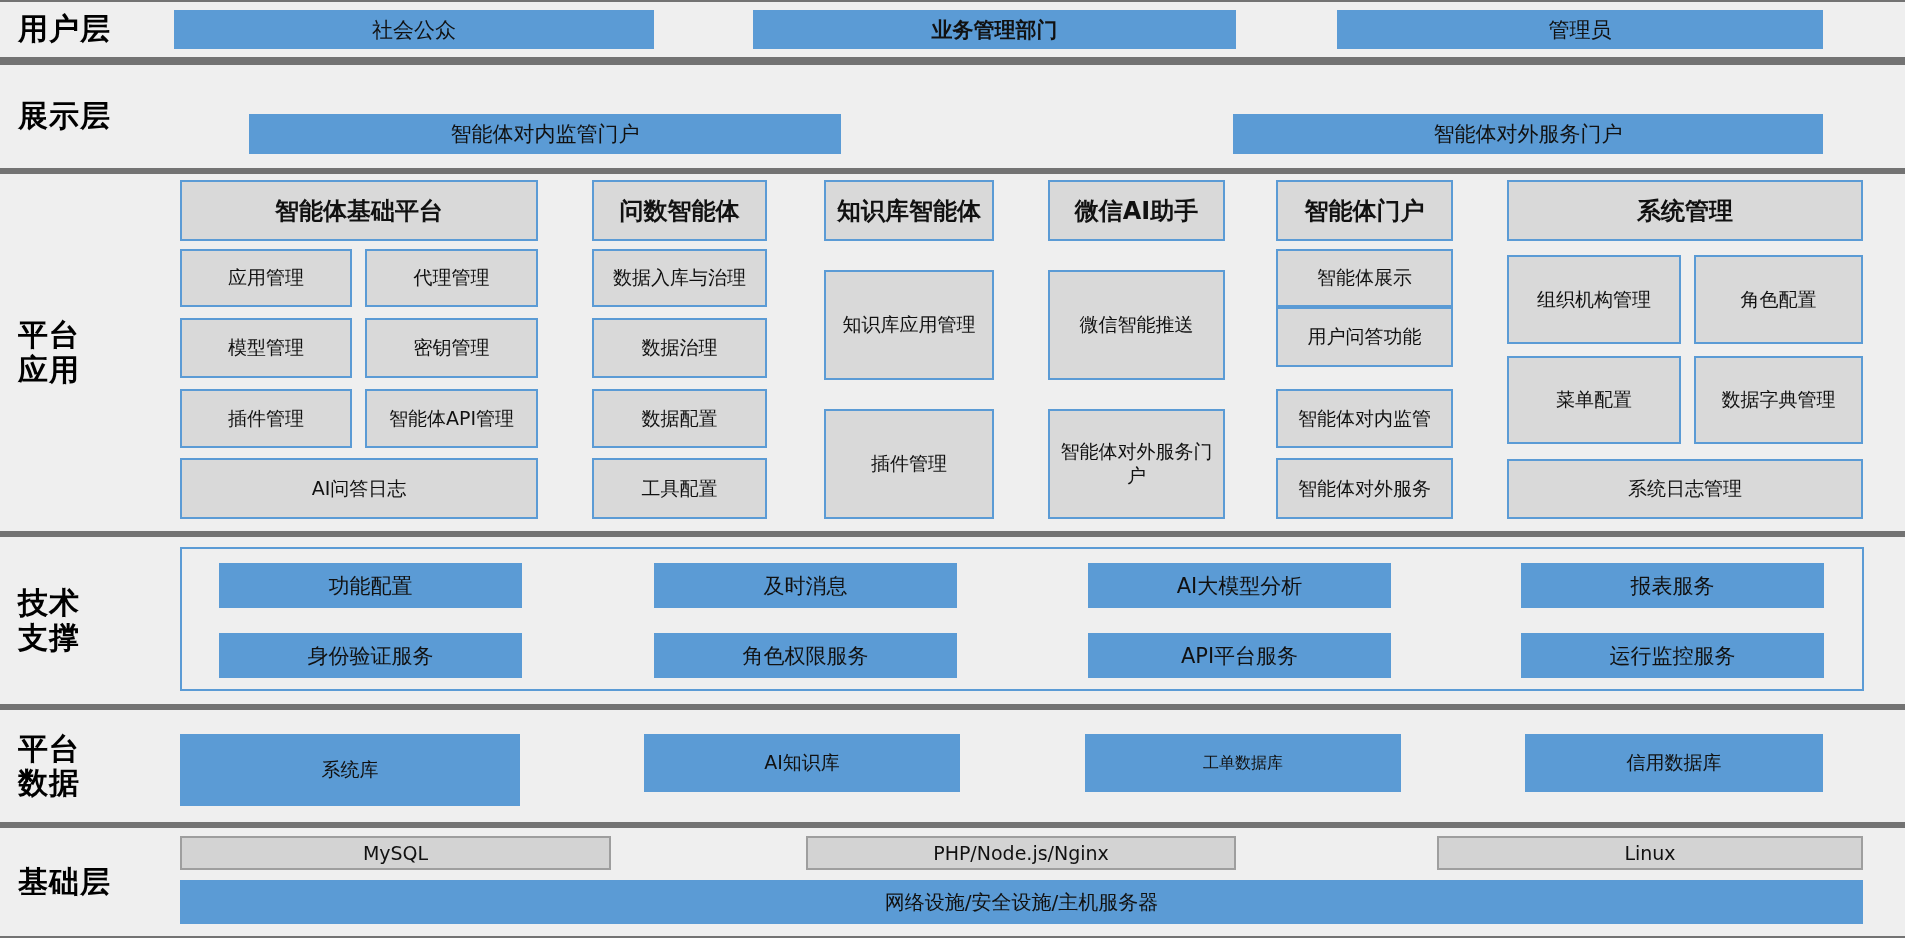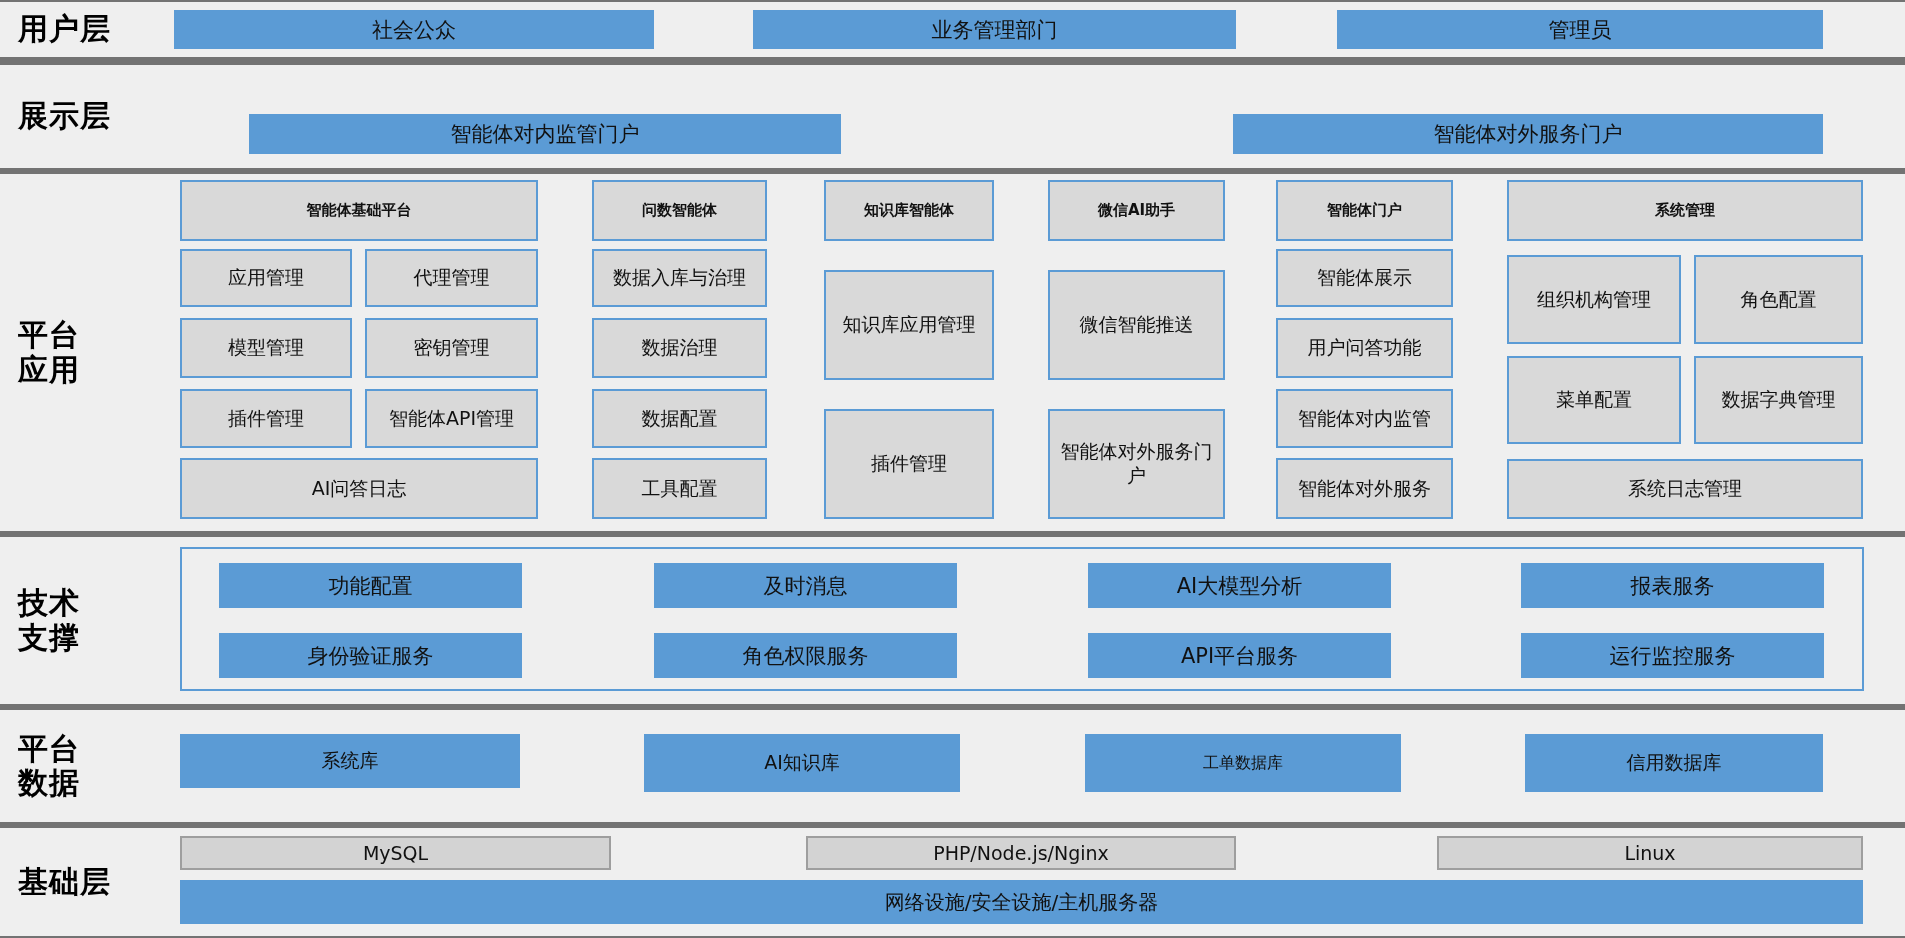--- a/index.html
+++ b/index.html
@@ -23,21 +23,21 @@
     display:flex;align-items:center;justify-content:center;
     font-size:21px;color:#111;text-align:center;
   }
   .gray-box{
     position:absolute;background:#D9D9D9;border:2px solid #5B9BD5;
     box-sizing:border-box;
     display:flex;align-items:center;justify-content:center;
     font-size:19px;color:#111;text-align:center;line-height:1.25;
     padding:2px 6px;
   }
-  .col-header{font-weight:bold;font-size:15px;}
+  .col-header{font-weight:bold;font-size:24px;}
   .tech-outline{
     position:absolute;border:2px solid #5B9BD5;box-sizing:border-box;
     background:transparent;
   }
   .infra-box{
     position:absolute;background:#D3D3D3;border:2px solid #9E9E9E;
     box-sizing:border-box;
     display:flex;align-items:center;justify-content:center;
     font-size:19px;color:#111;
   }
@@ -45,21 +45,21 @@
 </head>
 <body>
 
 <div id="stage">
 
   <div class="band" style="top:2px;height:55px;">
     <div class="layer-label">
       <span>用户层</span>
     </div>
     <div class="blue-bar" style="left:174px;top:8px;width:480px;height:39px;">社会公众</div>
-    <div class="blue-bar" style="left:753px;top:8px;width:483px;height:39px;">业务管理部门</div>
+    <div class="blue-bar" style="left:753px;top:8px;width:483px;height:39px;font-weight:bold;">业务管理部门</div>
     <div class="blue-bar" style="left:1337px;top:8px;width:486px;height:39px;">管理员</div>
   </div>
 
   <div class="band" style="top:65px;height:103px;">
     <div class="layer-label">
       <span>展示层</span>
     </div>
     <div class="blue-bar" style="left:249px;top:49px;width:592px;height:40px;">智能体对内监管门户</div>
     <div class="blue-bar" style="left:1233px;top:49px;width:590px;height:40px;">智能体对外服务门户</div>
   </div>
@@ -88,21 +88,21 @@
     <div class="gray-box col-header" style="left:824px;top:6px;width:170px;height:61px;">知识库智能体</div>
     <div class="gray-box" style="left:824px;top:96px;width:170px;height:110px;">知识库应用管理</div>
     <div class="gray-box" style="left:824px;top:235px;width:170px;height:110px;">插件管理</div>
 
     <div class="gray-box col-header" style="left:1048px;top:6px;width:177px;height:61px;">微信AI助手</div>
     <div class="gray-box" style="left:1048px;top:96px;width:177px;height:110px;">微信智能推送</div>
     <div class="gray-box" style="left:1048px;top:235px;width:177px;height:110px;">智能体对外服务门户</div>
 
     <div class="gray-box col-header" style="left:1276px;top:6px;width:177px;height:61px;">智能体门户</div>
     <div class="gray-box" style="left:1276px;top:75px;width:177px;height:58px;">智能体展示</div>
-    <div class="gray-box" style="left:1276px;top:144px;width:177px;height:60px;">用户问答功能</div>
+    <div class="gray-box" style="left:1276px;top:133px;width:177px;height:60px;">用户问答功能</div>
     <div class="gray-box" style="left:1276px;top:215px;width:177px;height:59px;">智能体对内监管</div>
     <div class="gray-box" style="left:1276px;top:284px;width:177px;height:61px;">智能体对外服务</div>
 
     <div class="gray-box col-header" style="left:1507px;top:6px;width:356px;height:61px;">系统管理</div>
     <div class="gray-box" style="left:1507px;top:81px;width:174px;height:89px;">组织机构管理</div>
     <div class="gray-box" style="left:1694px;top:81px;width:169px;height:89px;">角色配置</div>
     <div class="gray-box" style="left:1507px;top:182px;width:174px;height:88px;">菜单配置</div>
     <div class="gray-box" style="left:1694px;top:182px;width:169px;height:88px;">数据字典管理</div>
     <div class="gray-box" style="left:1507px;top:285px;width:356px;height:60px;">系统日志管理</div>
   </div>
@@ -121,21 +121,21 @@
     <div class="blue-bar" style="left:654px;top:96px;width:303px;height:45px;">角色权限服务</div>
     <div class="blue-bar" style="left:1088px;top:96px;width:303px;height:45px;">API平台服务</div>
     <div class="blue-bar" style="left:1521px;top:96px;width:303px;height:45px;">运行监控服务</div>
   </div>
 
   <div class="band" style="top:710px;height:112px;">
     <div class="layer-label">
       <span>平台</span>
       <span>数据</span>
     </div>
-    <div class="blue-bar" style="left:180px;top:24px;width:340px;height:54px;font-size:19px;">系统库</div>
+    <div class="blue-bar" style="left:180px;top:24px;width:340px;height:72px;font-size:19px;">系统库</div>
     <div class="blue-bar" style="left:644px;top:24px;width:316px;height:58px;font-size:19px;">AI知识库</div>
     <div class="blue-bar" style="left:1085px;top:24px;width:316px;height:58px;font-size:16px;">工单数据库</div>
     <div class="blue-bar" style="left:1525px;top:24px;width:298px;height:58px;font-size:19px;">信用数据库</div>
   </div>
 
   <div class="band" style="top:828px;height:108px;">
     <div class="layer-label">
       <span>基础层</span>
     </div>
     <div class="infra-box" style="left:180px;top:8px;width:431px;height:34px;">MySQL</div>

